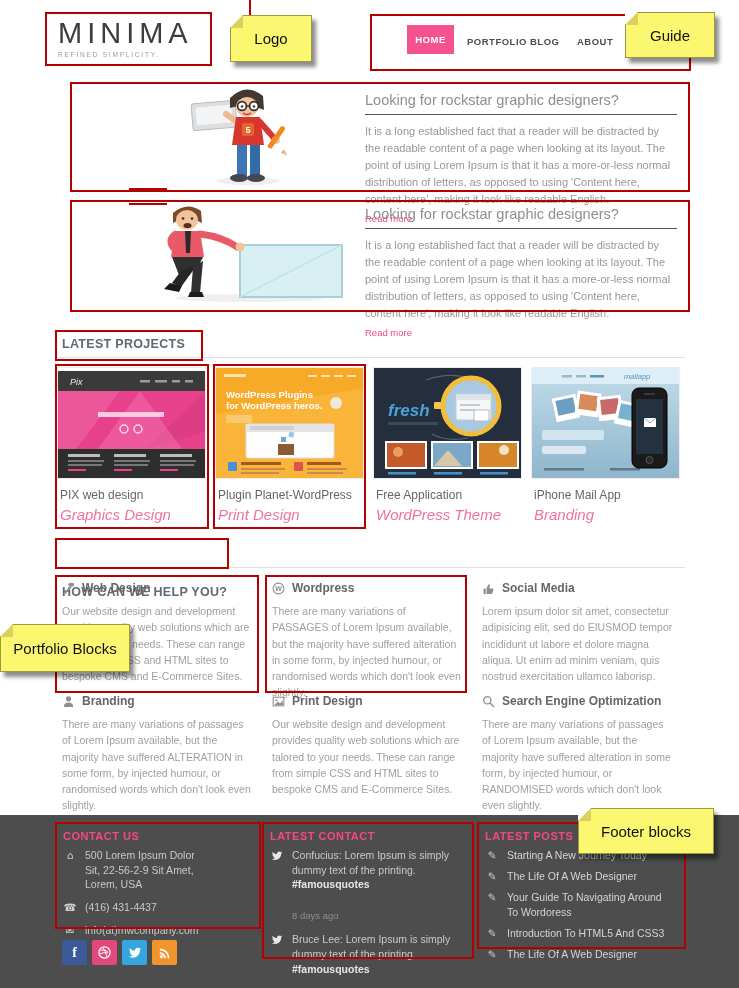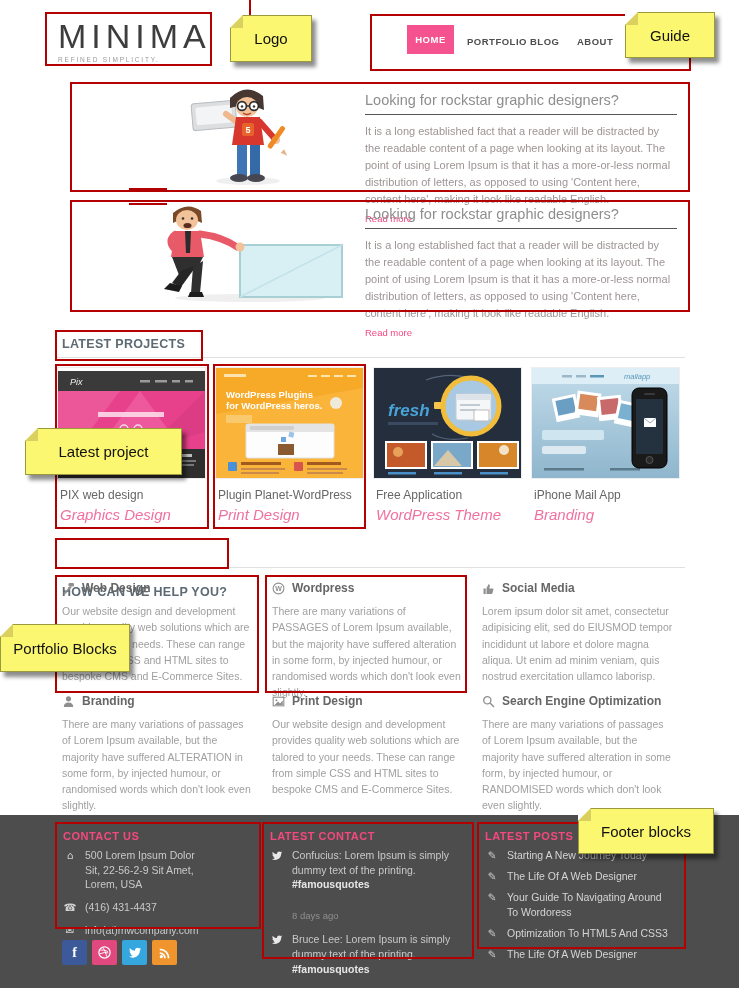--- a/index.html
+++ b/index.html
@@ -9,21 +9,21 @@
   .rbox{position:absolute;border:2px solid #b30000;pointer-events:none;z-index:20;}
   .redline{position:absolute;background:#b30000;z-index:20;}
   .note{position:absolute;background:#fbf771;border:1px solid #9a9a3c;
         box-shadow:4px 5px 4px rgba(0,0,0,.45);display:flex;align-items:center;justify-content:center;
         font-size:15px;color:#111;z-index:30;}
   .note::before{content:"";position:absolute;top:-1px;left:-1px;width:0;height:0;
         border-top:13px solid #ffffff;border-right:13px solid transparent;}
   .note::after{content:"";position:absolute;top:-1px;left:-1px;width:0;height:0;
         border-bottom:13px solid #d9d060;border-left:13px solid transparent;}
   
-  .logo-title{font-size:34px;letter-spacing:5px;color:#3d3d3d;line-height:1;}
+  .logo-title{font-size:29px;letter-spacing:5px;color:#3d3d3d;line-height:1;}
   .logo-tag{font-size:6.5px;letter-spacing:1.8px;color:#9a9a9a;margin-top:3px;}
   .nav-item{position:absolute;font-size:9.5px;font-weight:bold;color:#4d4d4d;letter-spacing:.5px;cursor:pointer;}
   .nav-active{display:flex;align-items:center;justify-content:center;color:#fff;}
   
   .feat-h{font-size:14.5px;color:#8e8e8e;padding-bottom:6px;border-bottom:1px solid #555;}
   .feat-p{margin-top:8px;font-size:11px;line-height:1.55;color:#9e9494;}
   .feat-link{display:inline-block;margin-top:5px;font-size:9.5px;cursor:pointer;}
   
   .sec-h{font-size:12.5px;font-weight:bold;color:#5d6a73;letter-spacing:.3px;}
   .divider{position:absolute;height:1px;background:#e0e0e0;}
@@ -301,23 +301,20 @@
   </div>
   <div class="abs" style="left:376px;top:488px;width:140px;">
     <div class="proj-title">Free Application</div>
     <div class="proj-cat" style="color:#f0709f;">WordPress Theme</div>
   </div>
   <div class="abs" style="left:534px;top:488px;width:140px;">
     <div class="proj-title">iPhone Mail App</div>
     <div class="proj-cat" style="color:#f0709f;">Branding</div>
   </div>
 
-  <div class="note" style="left:25px;top:428px;width:155px;height:45px;">
-    <span>Latest project</span>
-  </div>
 
   <div class="rbox" style="left:55px;top:538px;width:170px;height:27px;"></div>
   <div class="abs sec-h" style="left:62px;top:545px;margin-top:40px;">HOW CAN WE HELP YOU?</div>
   <div class="divider" style="left:55px;top:567px;width:630px;"></div>
 
   <div class="rbox" style="left:55px;top:575px;width:200px;height:114px;"></div>
   <div class="rbox" style="left:265px;top:575px;width:198px;height:114px;"></div>
 
   <div class="svc" style="left:62px;top:581px;">
     <div class="svc-head">
@@ -458,21 +455,21 @@
     <div class="post">
         <span class="f-ic">✎</span>
         <span>The Life Of A Web Designer</span>
       </div>
     <div class="post">
         <span class="f-ic">✎</span>
         <span>Your Guide To Navigating Around To Wordoress</span>
       </div>
     <div class="post">
         <span class="f-ic">✎</span>
-        <span>Optimization To HTML5 And CSS3</span>
+        <span>Introduction To HTML5 And CSS3</span>
       </div>
     <div class="post">
         <span class="f-ic">✎</span>
         <span>The Life Of A Web Designer</span>
       </div>
   </div>
 
   <div class="note" style="left:578px;top:808px;width:134px;height:44px;">
     <span>Footer blocks</span>
   </div>

